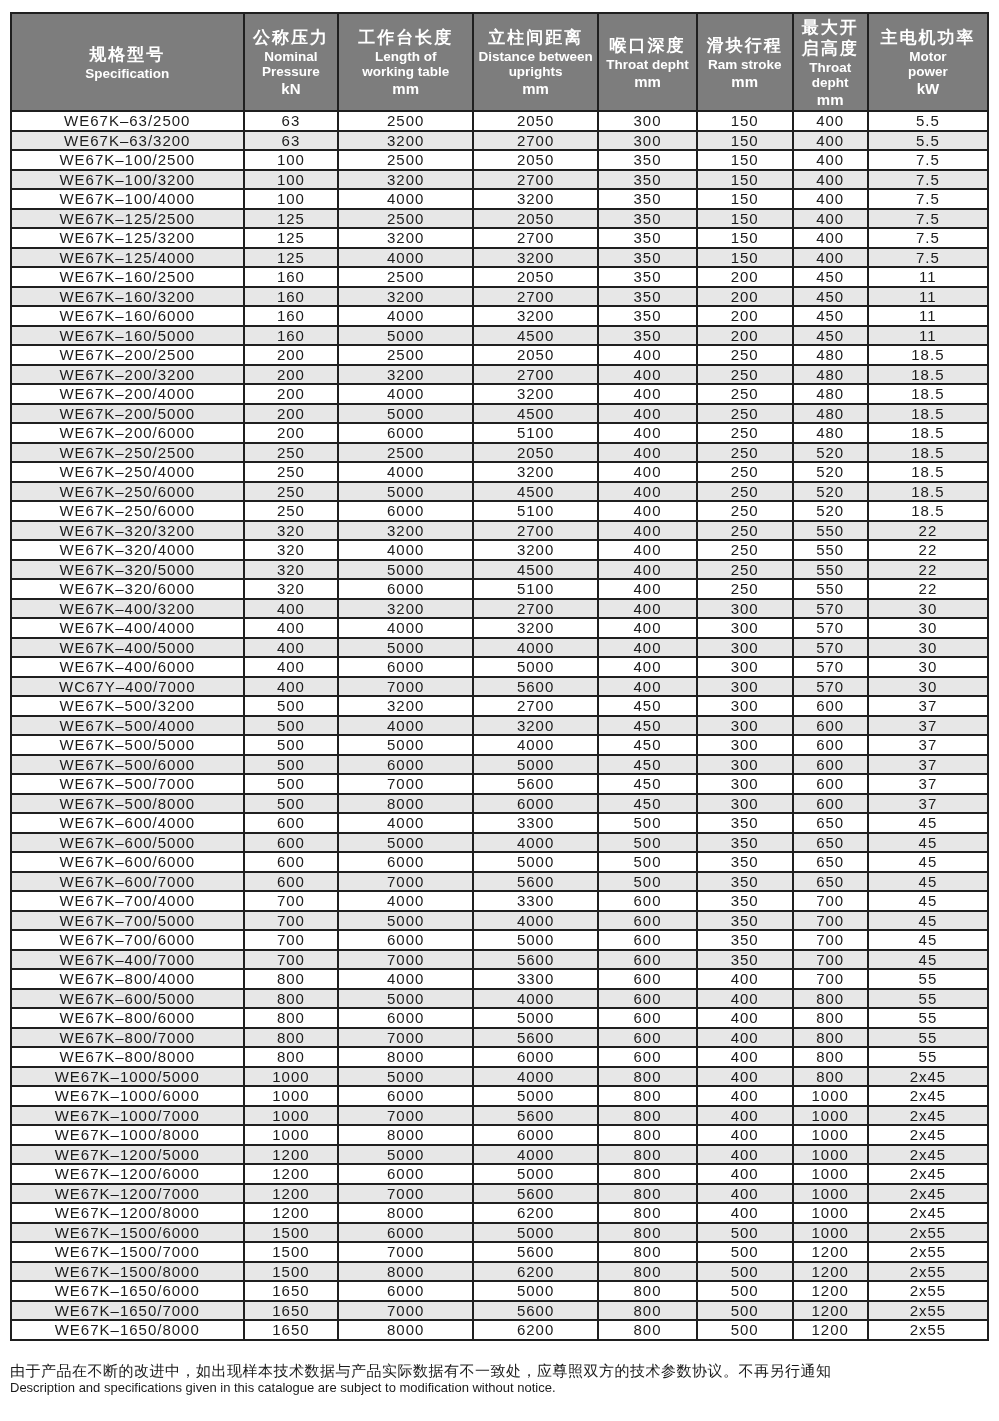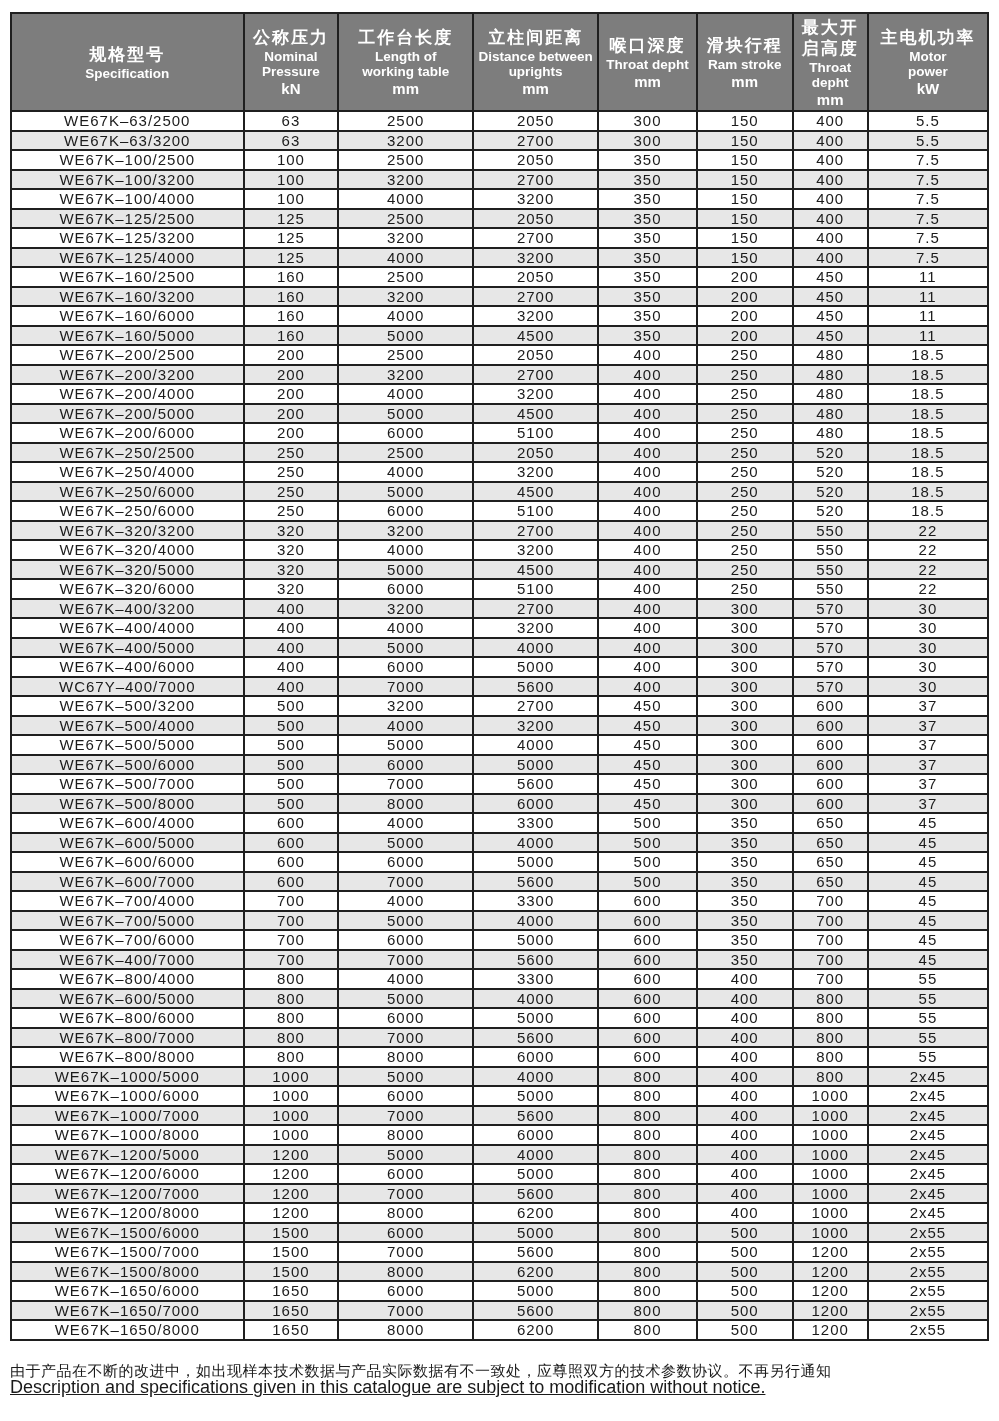--- a/index.html
+++ b/index.html
@@ -45,21 +45,21 @@
     height:17.5px; padding:0; font-size:15px; line-height:17px;
     letter-spacing:1px; color:#1b1b1b; overflow:hidden; white-space:nowrap;
   }
   tbody tr:nth-child(even) td { background:#e7e7e7; }
   tbody tr:nth-child(odd) td { background:#ffffff; }
 
   .footer {
     position:absolute; left:10px; top:1362px; width:979px;
   }
   .footer .zh { font-size:15px; line-height:17px; letter-spacing:0.5px; }
-  .footer .en { font-size:18px; line-height:17px;text-decoration:underline; }
+  .footer .en { font-size:13px; line-height:17px; }
 </style>
 </head>
 <body>
 
 <div class="page">
 
   <table class="spec">
     <colgroup>
       <col class="c1">
         <col class="c2">

